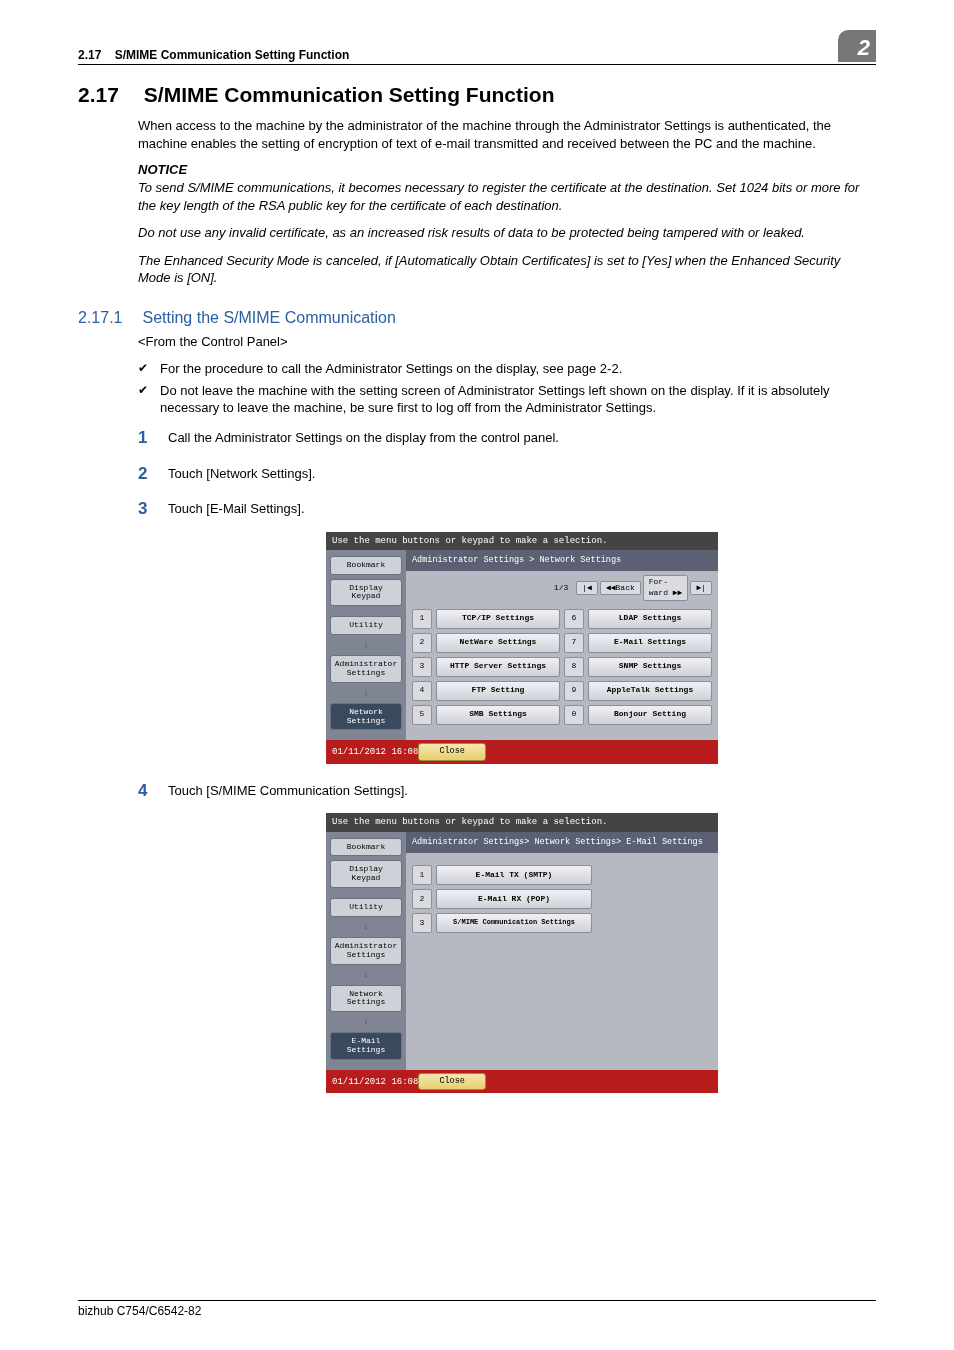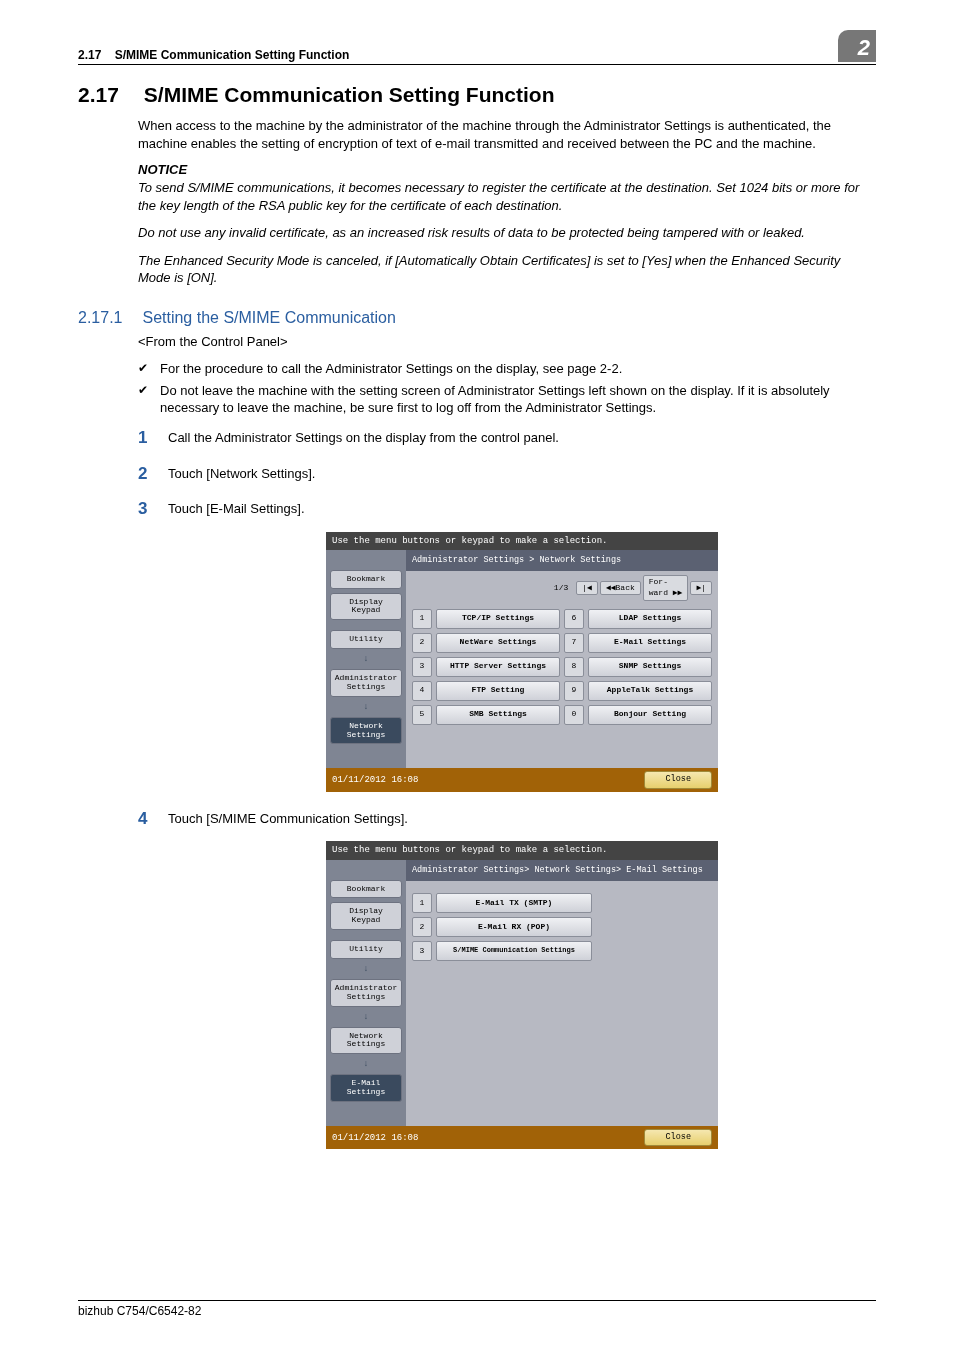--- a/index.html
+++ b/index.html
@@ -121,21 +121,21 @@
     font-size: 9px;
     padding: 3px 6px;
   }
   .ss-body {
     display: flex;
     background: #b7b9c2;
   }
   .ss-side {
     width: 80px;
     background: #7f8593;
-    padding: 20px 4px;
+    padding: 6px 4px;
     box-sizing: border-box;
   }
   .ss-tab {
     background: #cfd1d8;
     border: 1px solid #6d7280;
     border-radius: 3px;
     text-align: center;
     font-size: 8px;
     padding: 4px 2px;
     margin-bottom: 4px;
@@ -198,28 +198,26 @@
     border: 1px solid #8a8e99;
     border-radius: 2px;
     display:flex; align-items:center; justify-content:center;
     font-size: 8px;
     height: 18px;
     padding: 0 6px;
     text-align: left;
     font-weight: bold;
   }
   .ss-footer {
-    background: #a16207;
-    color: #fff;
-    display: flex;
-    justify-content: space-between;
+    background: #b91c1c;
+    color: #fff;
+    display: flex;
     align-items: center;
     padding: 3px 6px;
     font-size: 9px;
-    gap: 28px;
   }
   .ss-close {
     background: linear-gradient(#f5e7b0,#e7cf6d);
     color: #000;
     border: 1px solid #a08a3a;
     border-radius: 3px;
     padding: 2px 20px;
     font-size: 8.5px;
   }
 

